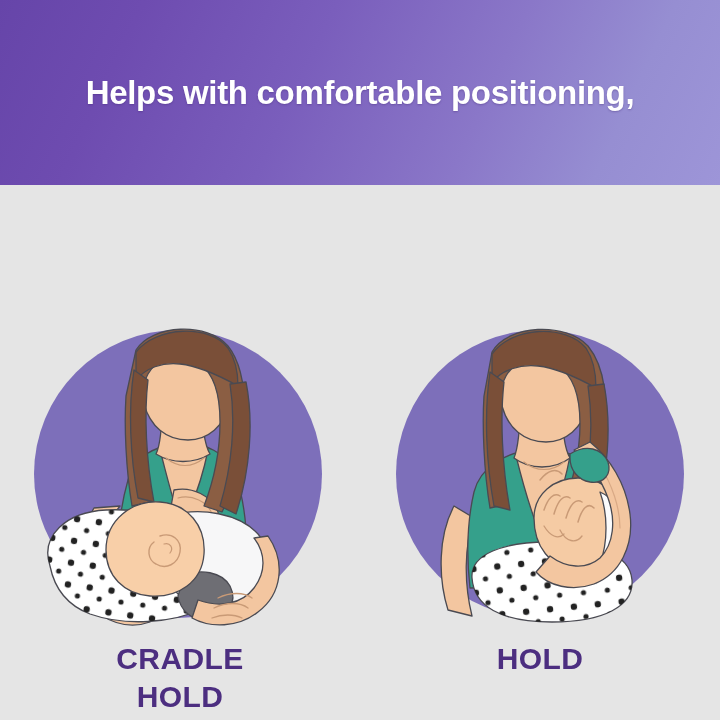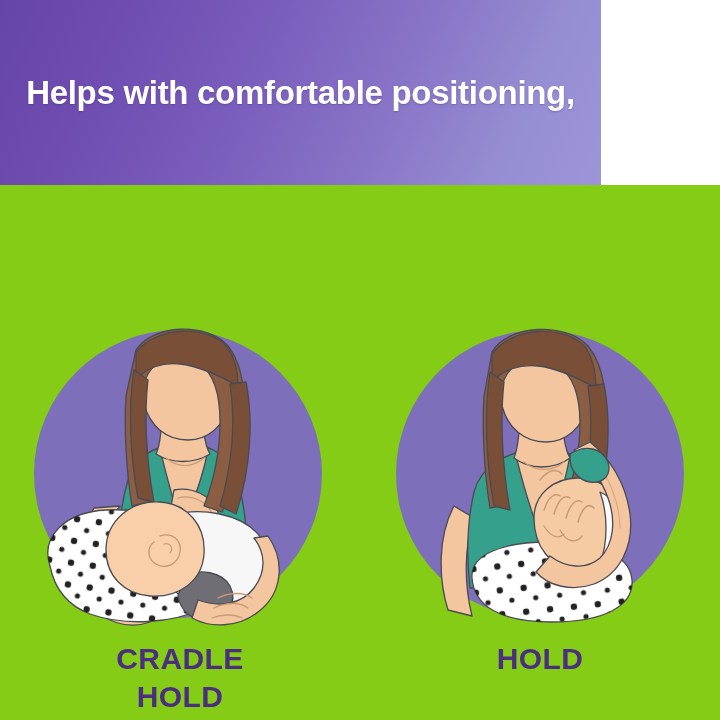--- a/index.html
+++ b/index.html
@@ -6,41 +6,41 @@
   body{
     width:720px;height:720px;
     background:#ffffff;
     font-family:"Liberation Sans", sans-serif;
     overflow:hidden;
     position:relative;
   }
 
   
   .banner{
-    position:absolute;left:0;top:0;width:601px;height:185px;
+    position:absolute;left:0;top:0;width:720px;height:185px;
     background:linear-gradient(115deg,#6645a9 0%,#6e4cb0 18%,#7a5ebc 42%,#8a77c8 66%,#968ed2 84%,#9d95d8 100%);
     display:flex;align-items:center;justify-content:center;
     overflow:hidden;
   }
   .banner-inner{width:640px;text-align:center;}
   .headline{
     color:#ffffff;
     font-size:33px;
     font-weight:bold;
     line-height:1.32;
     letter-spacing:-0.3px;
     text-shadow:0 1px 2px rgba(60,35,110,.35);
     margin:0;
   }
   .headline .l2{display:block;}
 
   
   .gallery{
     position:absolute;left:0;top:185px;width:720px;height:535px;
-    background:#84cc16;
+    background:#e5e5e5;
   }
   .card{
     position:absolute;top:0;width:360px;height:535px;
   }
   .card.left{left:0;}
   .card.right{left:360px;}
 
   .figure-wrap{
     position:absolute;left:50%;top:145px;
     width:292px;height:292px;margin-left:-146px;

